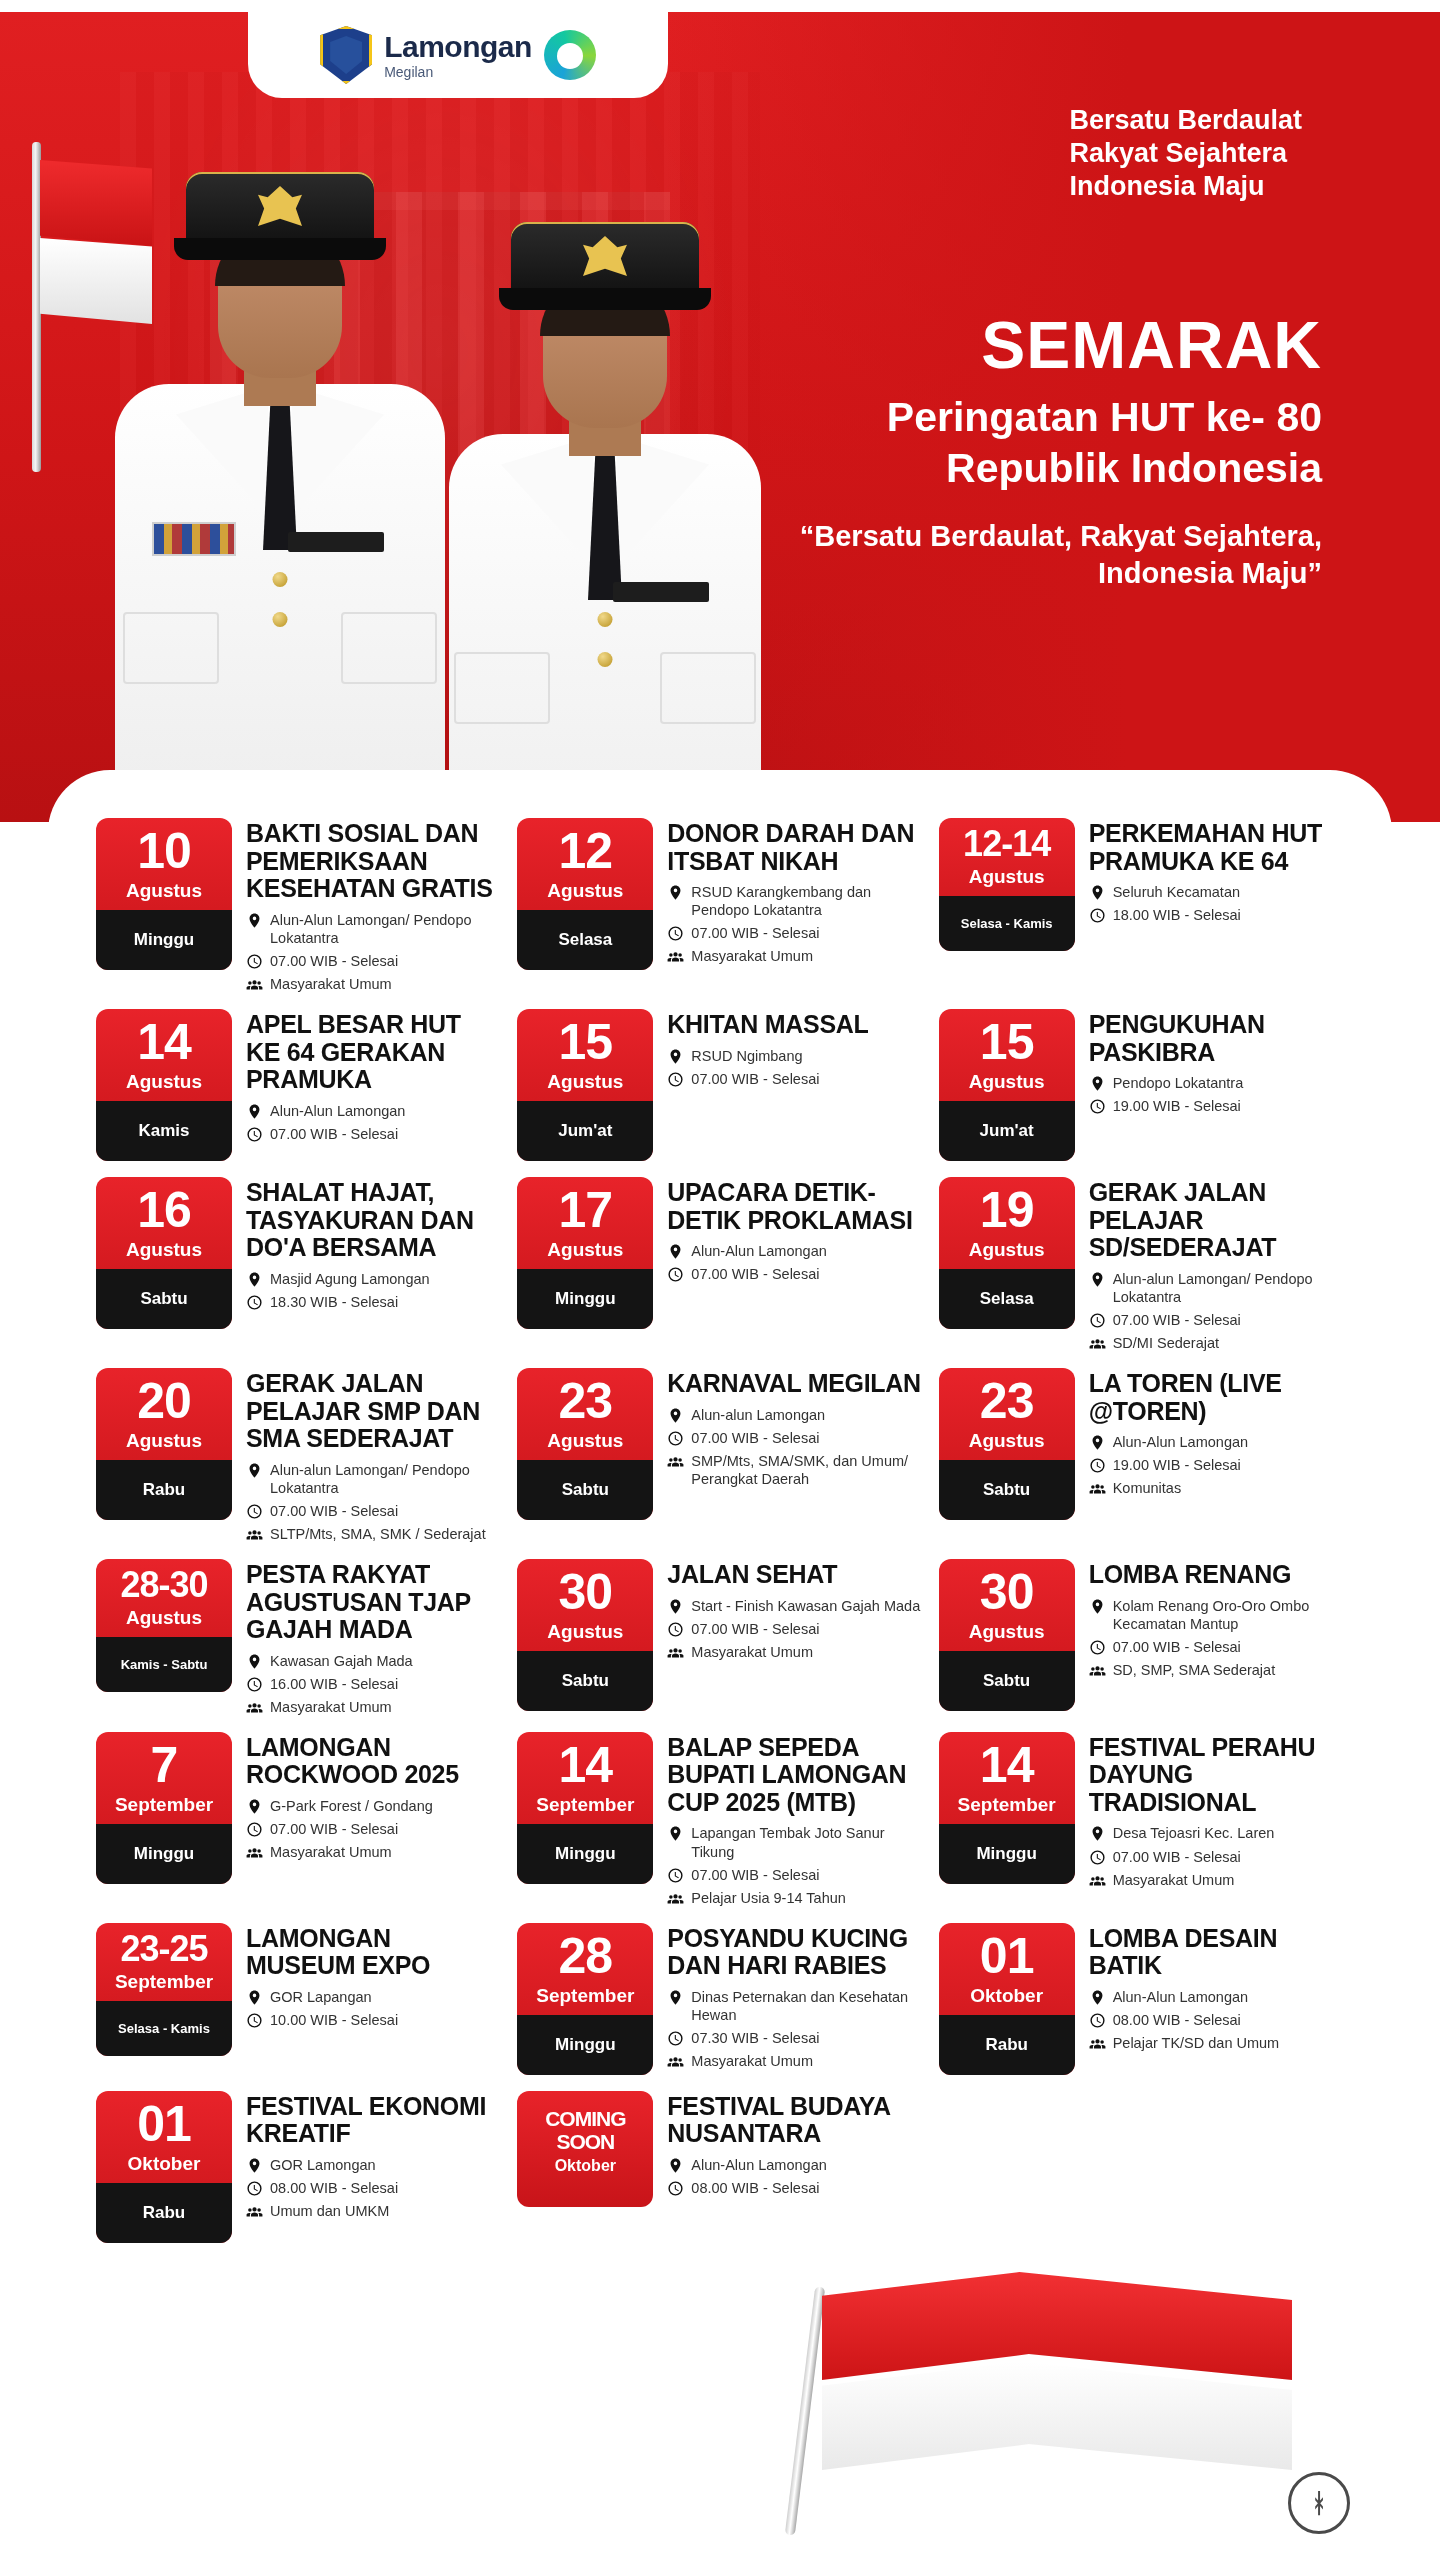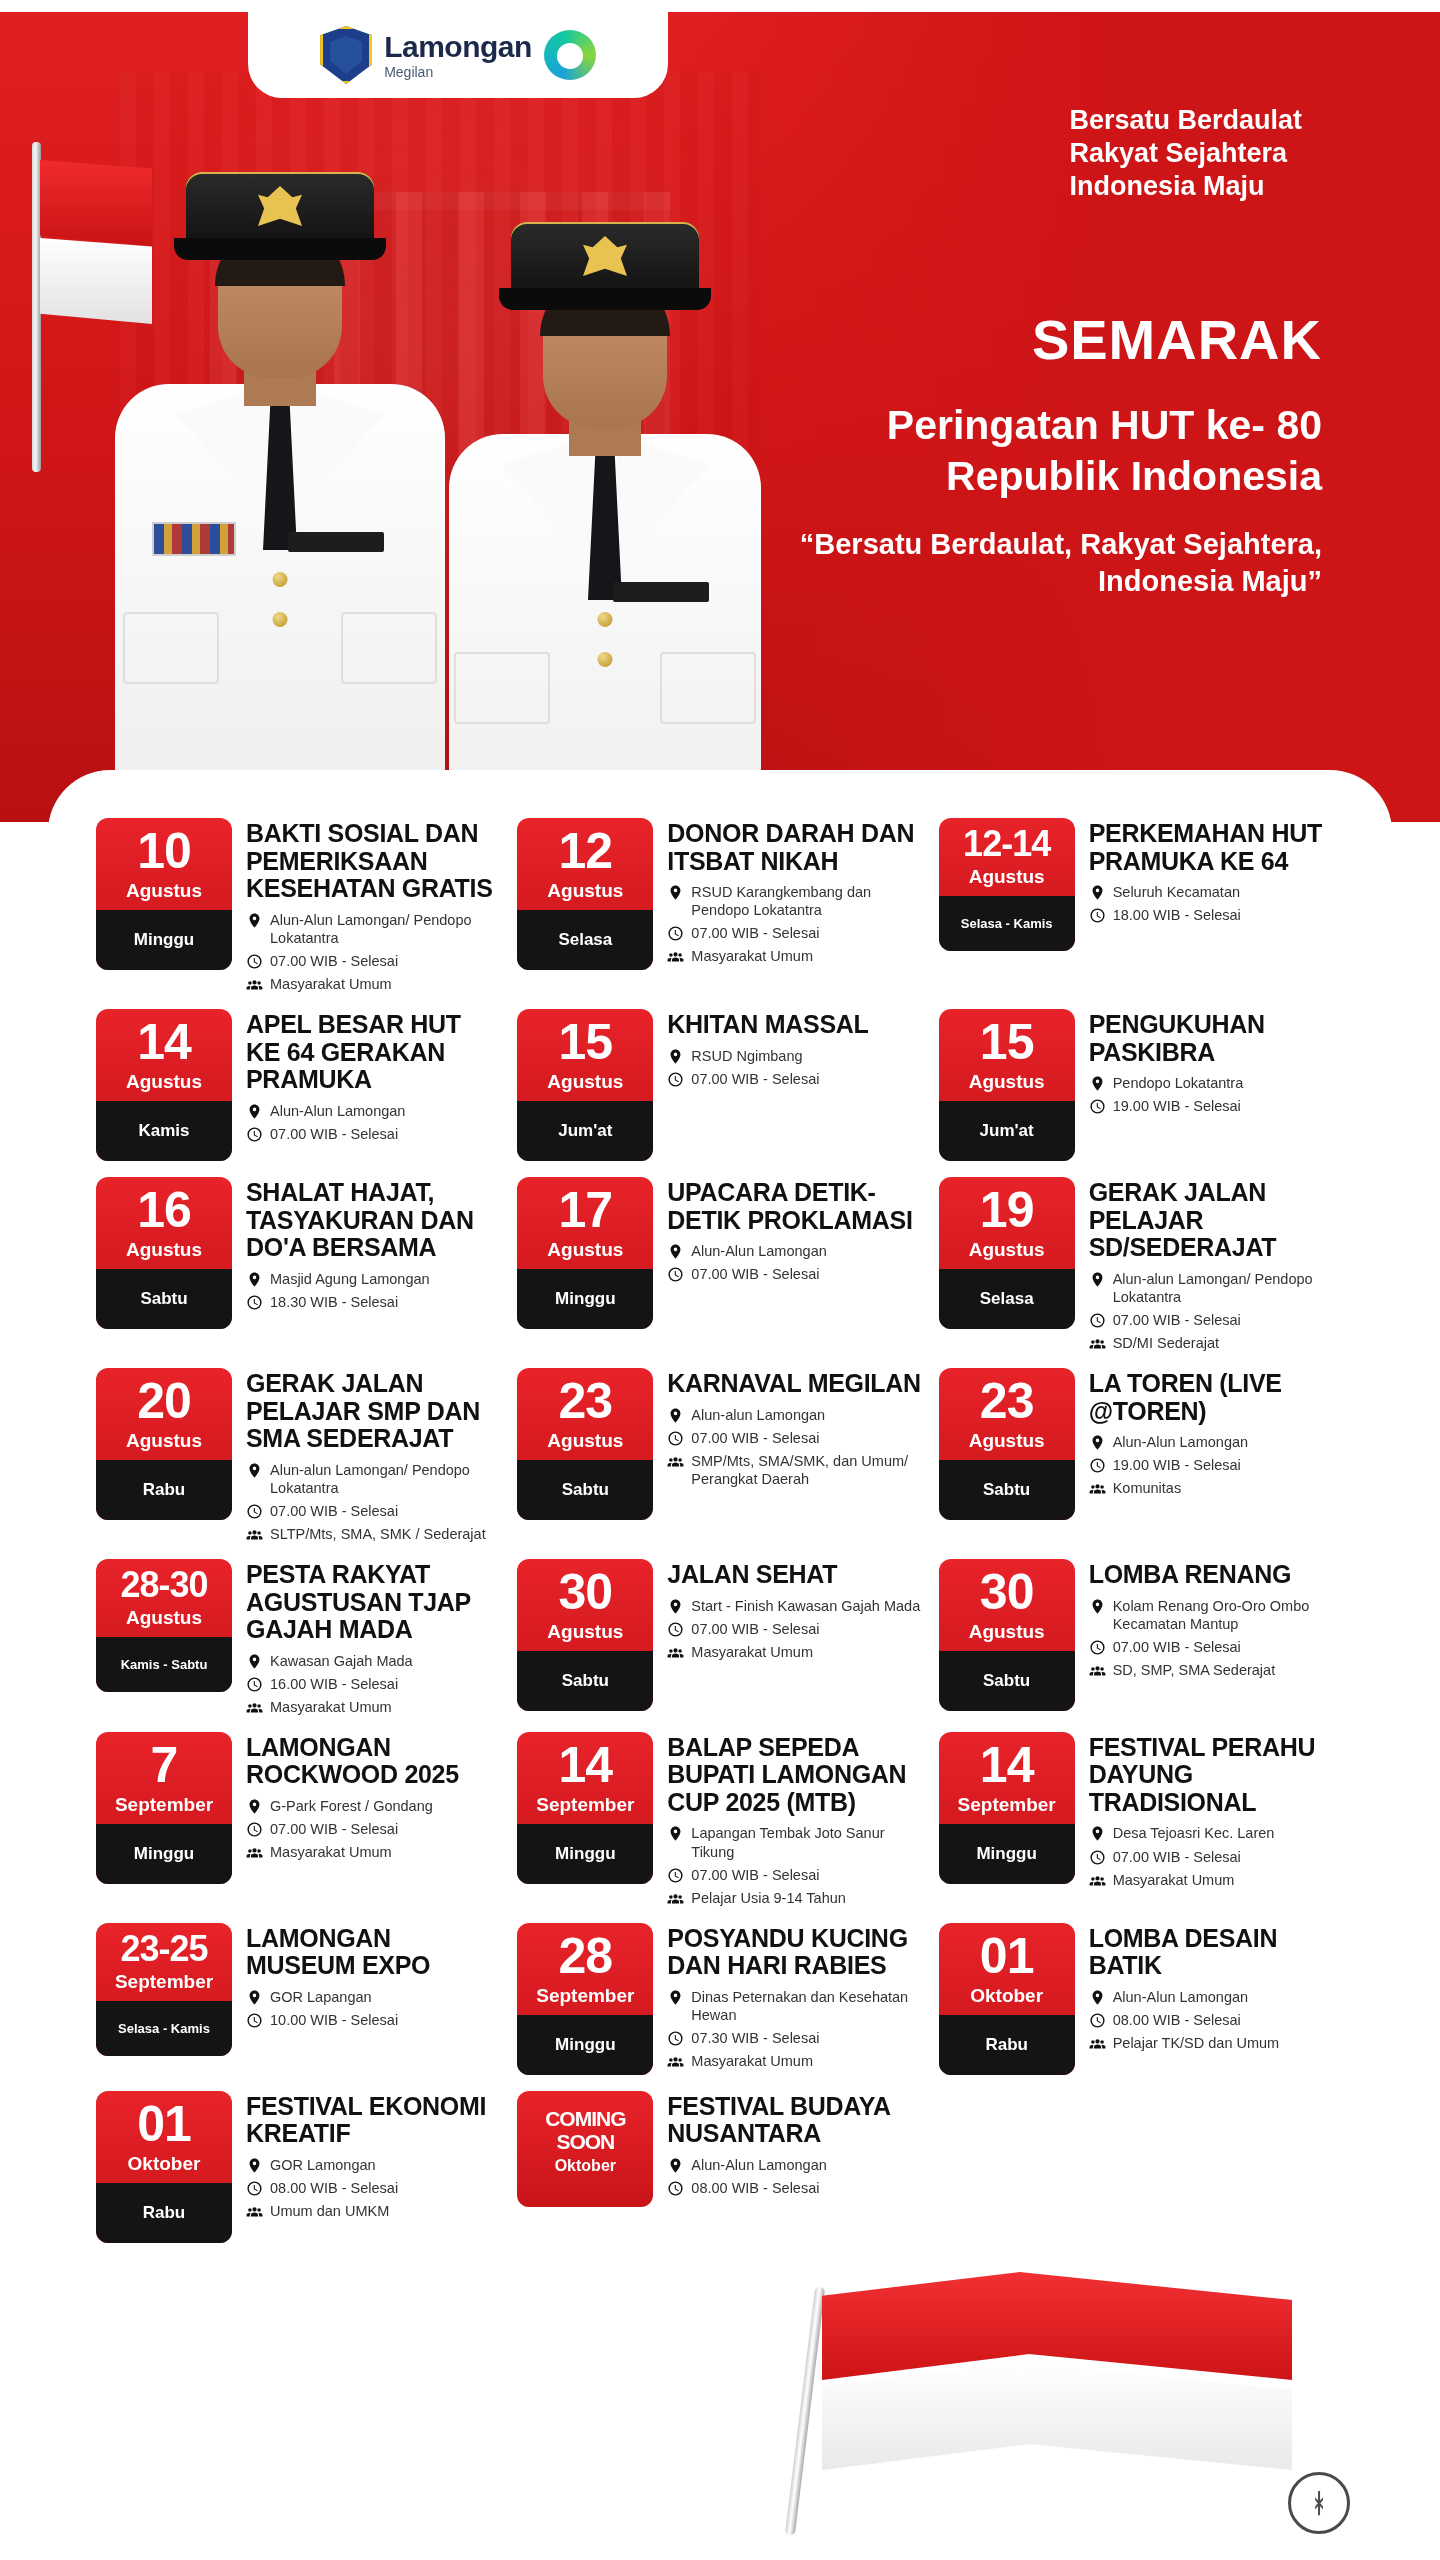--- a/index.html
+++ b/index.html
@@ -170,22 +170,22 @@
 
   
   .badge80 { position:absolute; right: 138px; top: 92px; display:flex; align-items:center; gap:20px; z-index:6;}
   .num80 { font-size: 118px; font-weight: 800; color:#fff; letter-spacing: -6px; line-height: .9;
            font-family:"DejaVu Sans", sans-serif; }
   .badge80-text { color:#fff; font-size: 27px; font-weight: 800; line-height: 1.22; }
 
   .semarak {
     position:absolute; right: 118px; top: 300px; text-align: right; z-index:6; color:#fff;
   }
-  .semarak h1 { font-size: 56px; font-weight: 800; letter-spacing: 1px; line-height:1; }
-  .semarak h2 { font-size: 41px; font-weight: 700; margin-top: 32px; line-height: 1.24; }
+  .semarak h1 { font-size: 66px; font-weight: 800; letter-spacing: 1px; line-height:1; }
+  .semarak h2 { font-size: 41px; font-weight: 700; margin-top: 14px; line-height: 1.24; }
   .semarak .quote { font-size: 29px; font-weight: 700; margin-top: 24px; line-height: 1.3; }
 
   
   .sheet {
     position:absolute; left: 48px; top: 770px; width: 1344px; height: 1790px;
     background:#fff; border-radius: 62px 62px 0 0; z-index: 8;
     padding: 48px 48px 0 48px;
   }
 
   .grid { display: grid; grid-template-columns: repeat(3, 1fr); column-gap: 22px; row-gap: 16px; gap: 16px; }

